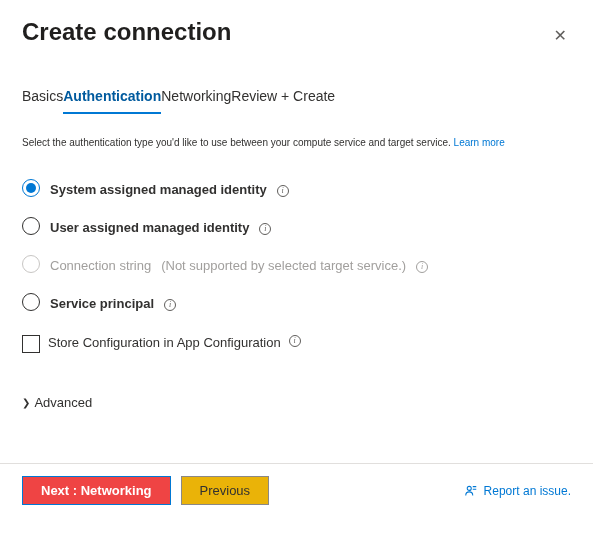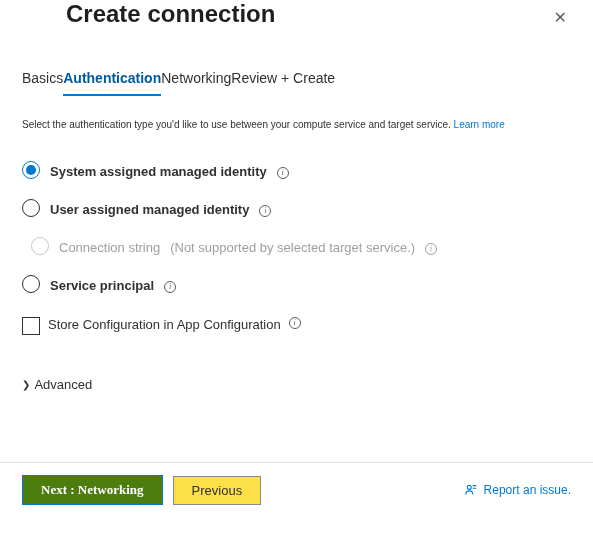--- a/index.html
+++ b/index.html
@@ -14,22 +14,21 @@
     position: relative;
     overflow: hidden;
   }
   .panel {
     padding: 0 22px;
   }
   .header {
     display: flex;
     justify-content: space-between;
     align-items: flex-start;
-    padding-top: 0;
-    margin-left: 44px;
+    padding-top: 18px;
   }
   .header h1 {
     font-size: 24px;
     font-weight: 600;
     margin: 0 0 10px 0;
     color: #201f1e;
   }
   .close-btn {
     font-size: 16px;
     color: #605e5c;
@@ -96,21 +95,20 @@
     height: 10px;
     background: #0078d4;
     border-radius: 50%;
   }
   .radio.disabled {
     border-color: #c8c6c4;
   }
   .radio-row.disabled {
     color: #a19f9d;
     font-weight: 400;
-    margin-left: 9px;
   }
   .radio-row.disabled .hint {
     font-weight: 400;
   }
   .info-icon {
     width: 12px;
     height: 12px;
     border: 1px solid #605e5c;
     border-radius: 50%;
     display: inline-flex;
@@ -159,31 +157,30 @@
     border-top: 1px solid #e1dfdd;
     padding: 12px 22px 0 22px;
     display: flex;
     align-items: center;
     gap: 10px;
   }
   .btn {
     padding: 6px 18px;
     font-size: 13px;
     border: 1px solid #8a8886;
-    background: #fde047;
+    background: #eab308;
     cursor: pointer;
     min-width: 80px;
     text-align: center;
   }
   .btn.primary {
-    background: #4d7c0f;
+    background: #ef4444;
     color: #fff;
     border-color: #0078d4;
     font-weight: 600;
-    font-family: Liberation Serif, serif;
   }
   .report {
     margin-left: auto;
     color: #0078d4;
     font-size: 12px;
     cursor: pointer;
     display: flex;
     align-items: center;
     gap: 6px;
   }

